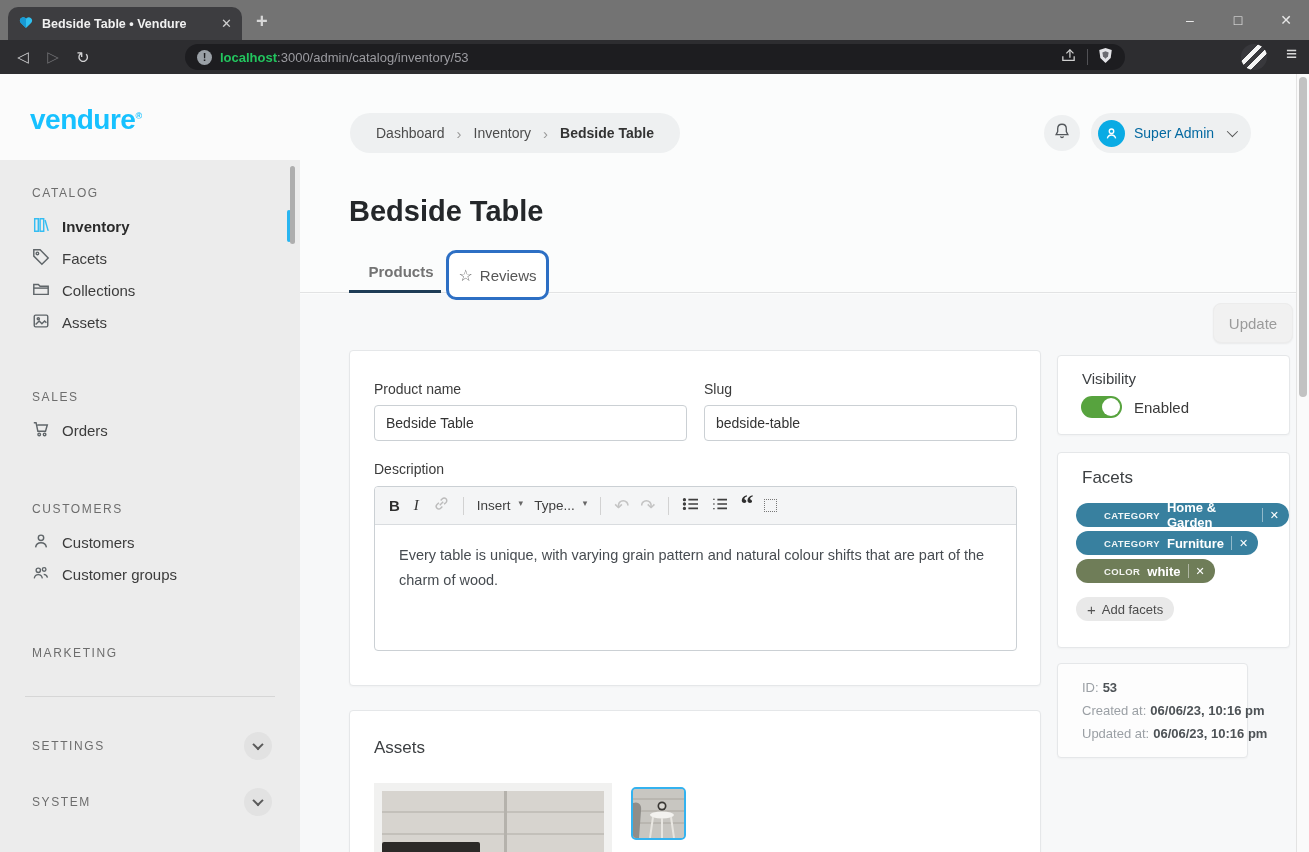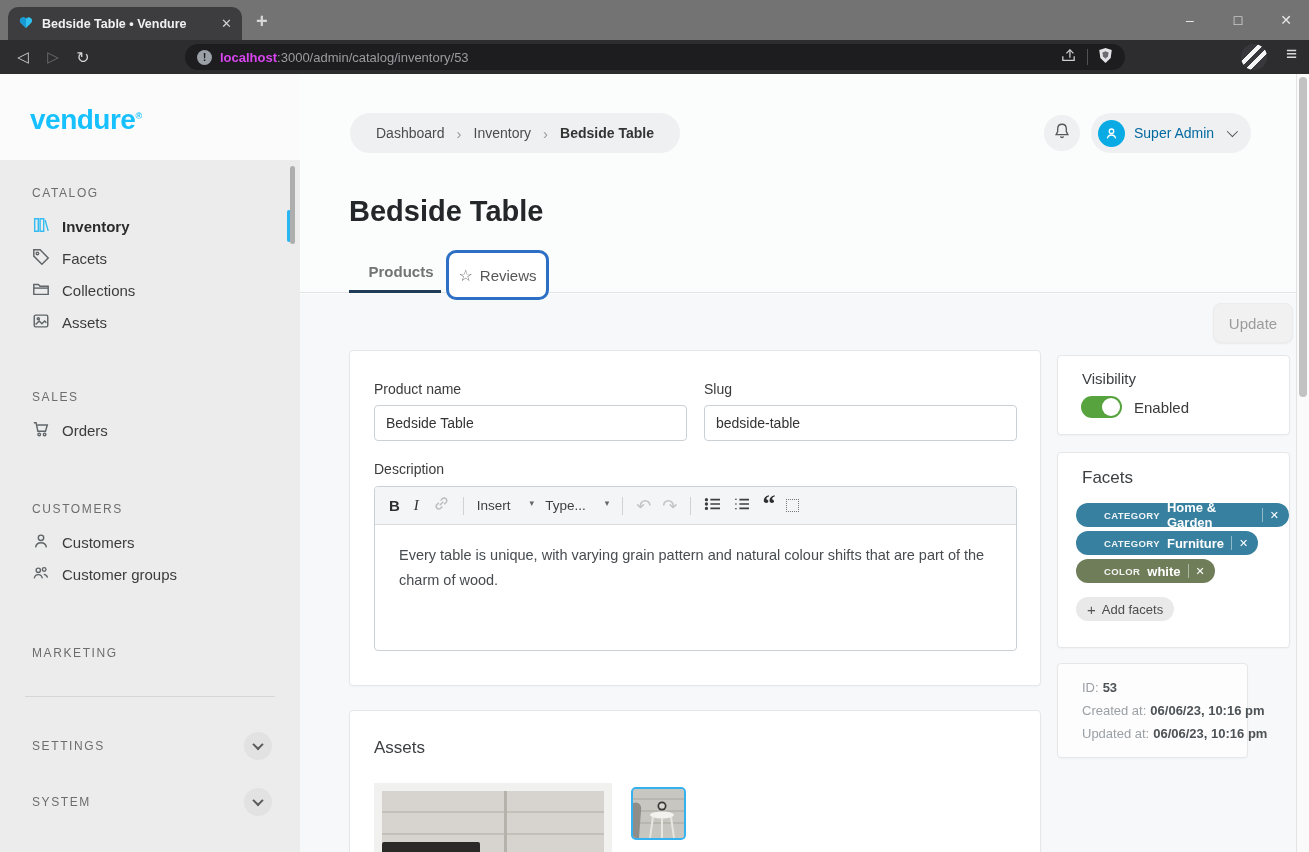--- a/index.html
+++ b/index.html
@@ -20,21 +20,21 @@
              display:flex; align-items:center; }
   .navbtn { width:30px; text-align:center; font-size:15px; color:#d2d2d4; }
   .navbtn.back { margin-left:8px; }
   .navbtn.dim { color:#6f6f72; }
   .navbtn.reload { font-size:16px; }
   .urlbar { position:absolute; left:185px; top:4px; width:940px; height:26px; background:#1d1d20;
             border-radius:13px; display:flex; align-items:center; padding:0 12px; gap:8px; }
   .url-info { width:15px; height:15px; border-radius:50%; background:#9aa0a6; color:#1d1d20;
               font-size:11px; font-weight:bold; display:flex; align-items:center; justify-content:center; }
   .url-text { font-size:13px; color:#9b9ba0; flex:1; white-space:nowrap; }
-  .url-host { color:#d946ef; font-weight:bold; }
+  .url-host { color:#22c55e; font-weight:bold; }
   .url-actions { display:flex; align-items:center; gap:10px; }
   .vsep { width:1px; height:16px; background:#515155; }
   .avatar-stripes { position:absolute; right:42px; top:4px; width:26px; height:26px; border-radius:50%;
       background:linear-gradient(135deg,#38383c 0 34%,#f5f5f5 34% 46%,#38383c 46% 56%,#f5f5f5 56% 68%,#38383c 68%); }
   .menu-btn { position:absolute; right:12px; top:3px; color:#d8d8d8; font-size:19px; font-weight:bold; }
 
   
   .aside { position:absolute; left:0; top:74px; width:300px; height:778px; background:#fbfbfb; }
   .logo { position:absolute; left:30px; top:30px; color:#17c1ff; font-size:28px; font-weight:bold; letter-spacing:-0.5px; }
   .logo sup { font-size:9px; color:#17c1ff; }
@@ -94,21 +94,21 @@
   .field-label { position:absolute; font-size:14px; color:#3b3b3b; }
   .txt-input { position:absolute; height:36px; width:313px; border:1px solid #cbd0d4; border-radius:4px;
                padding:0 11px; font-size:14px; color:#333; font-family:"Liberation Sans",sans-serif; background:#fff; }
 
   .editor { position:absolute; left:24px; top:135px; width:643px; height:165px; border:1px solid #cbd0d4; border-radius:4px; overflow:hidden; }
   .editor-toolbar { height:38px; background:#f4f5f6; border-bottom:1px solid #d9dcdf; display:flex; align-items:center;
                     padding:0 14px; gap:11px; }
   .et-b { font-size:15px; font-weight:bold; color:#2f2f2f; }
   .et-i { font-size:15px; font-style:italic; font-family:"Liberation Serif",serif; color:#2f2f2f; padding:0 3px; }
   .et-sep { width:1px; height:18px; background:#d2d2d2; margin:0 2px; }
-  .et-dd { font-size:13.5px; color:#3f3f3f; display:flex; align-items:flex-start; gap:19px; }
+  .et-dd { font-size:13.5px; color:#3f3f3f; display:flex; align-items:flex-start; gap:8px; }
   .et-dd .caret { font-size:9px; color:#666; }
   .et-arrow { font-size:18px; color:#c4c4c4; line-height:1; }
   .et-quote { font-family:"Liberation Serif",serif; font-weight:bold; font-size:26px; color:#2f2f2f; line-height:0.2; height:10px; }
   .et-table { width:13px; height:13px; border:1.5px dotted #777; }
   .editor-body { padding:18px 24px; font-size:14.5px; color:#474c51; line-height:1.75; }
 
   .card-assets { left:49px; top:636px; width:692px; height:170px; }
   .assets-heading, .card-heading { font-size:17px; color:#3d4043; }
   .asset-large { position:absolute; left:24px; top:72px; width:238px; height:90px; background:#f1f1f0; padding:8px 8px 0 8px; }
   .photo1 { position:relative; width:100%; height:100%; overflow:hidden;

